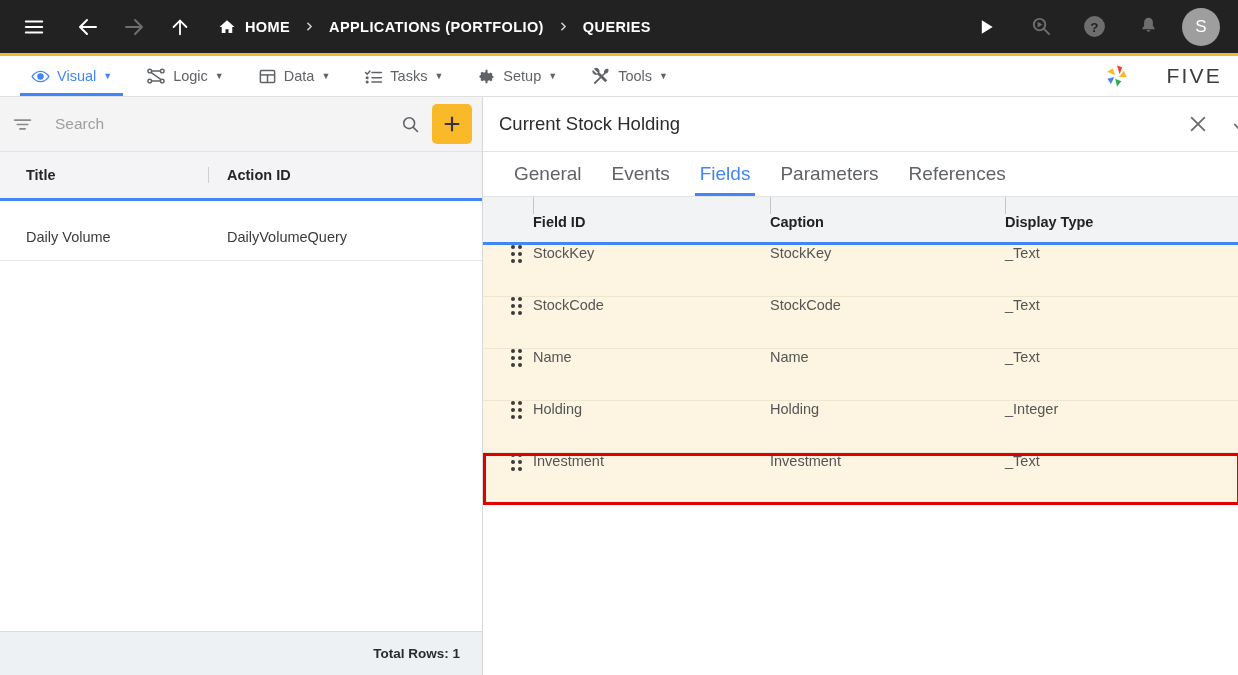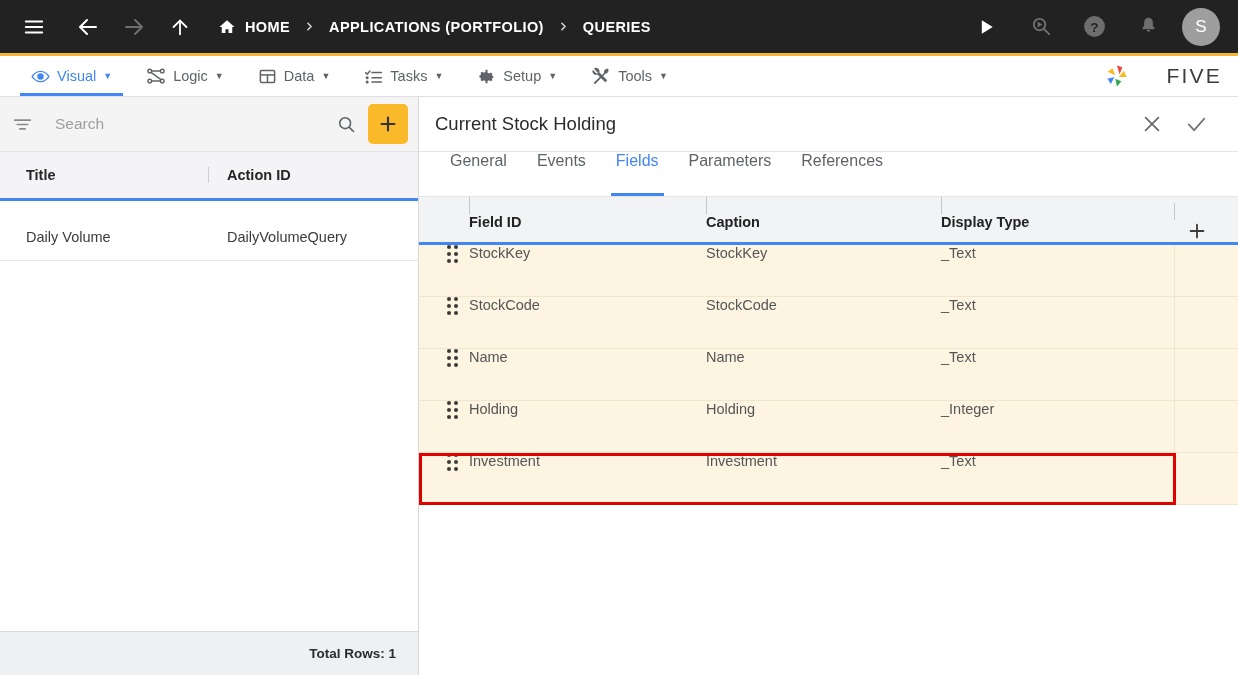--- a/index.html
+++ b/index.html
@@ -74,21 +74,21 @@
   }
 
   
   .body {
     display: flex; height: calc(675px - 56px - 41px);
     background: #ffffff;
   }
 
   
   .left {
-    width: 419px; flex: none; display: flex; flex-direction: column;
+    width: 483px; flex: none; display: flex; flex-direction: column;
     border-right: 1px solid #d8d8d8; background: #ffffff;
   }
   .searchrow {
     height: 55px; display: flex; align-items: center;
     padding: 0 10px 0 12px; background: #f4f4f4;
     border-bottom: 1px solid #e3e3e3; gap: 6px;
   }
   .filter-icon { color: #8a8a8a; display: flex; align-items: center; }
   .search-input {
     flex: 1; border: none; outline: none; background: transparent;
@@ -138,22 +138,22 @@
   .rtitle { font-size: 18.5px; color: #2c2c2c; }
   .rhead-icons { margin-left: auto; display: flex; gap: 22px; padding-right: 14px; }
   .rh-icon { color: #6b6b6b; display: flex; align-items: center; cursor: pointer; }
 
   .tabs {
     height: 45px; display: flex; align-items: stretch;
     padding-left: 16px; border-bottom: 1px solid #e4e4e4;
     background: #ffffff;
   }
   .tab {
-    display: flex; align-items: flex-start; padding: 0 15px;
-    font-size: 16px; color: #5f6368; cursor: pointer; position: relative;
+    display: flex; align-items: center; padding: 0 15px;
+    font-size: 19px; color: #5f6368; cursor: pointer; position: relative;
   }
   .tab.active { color: #4285F4; }
   .tab.active::after {
     content: ''; position: absolute; left: 10px; right: 10px; bottom: 0;
     height: 3px; background: #4285F4;
   }
 
   .ghead {
     display: flex; height: 48px; align-items: center;
     background: #f1f3f5; border-bottom: 3px solid #4285F4;

